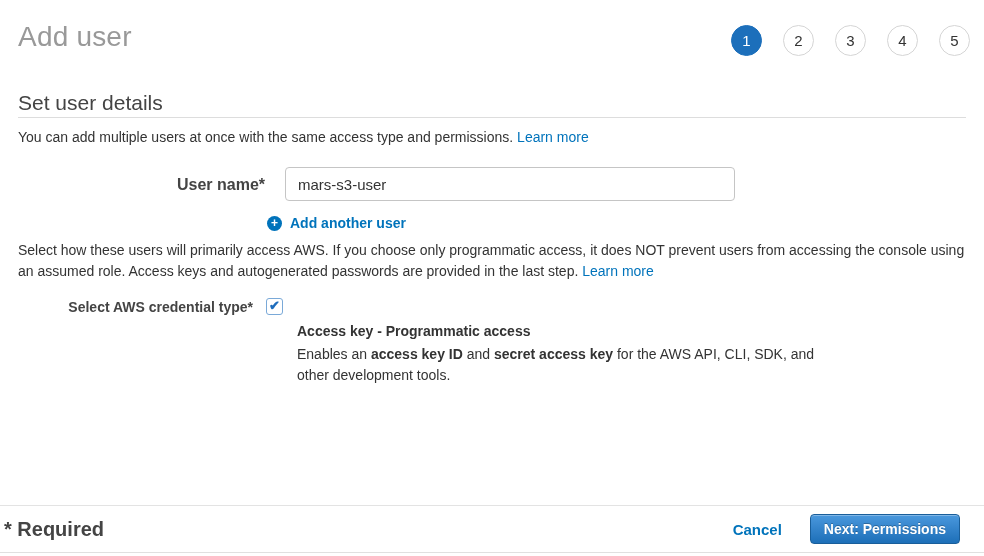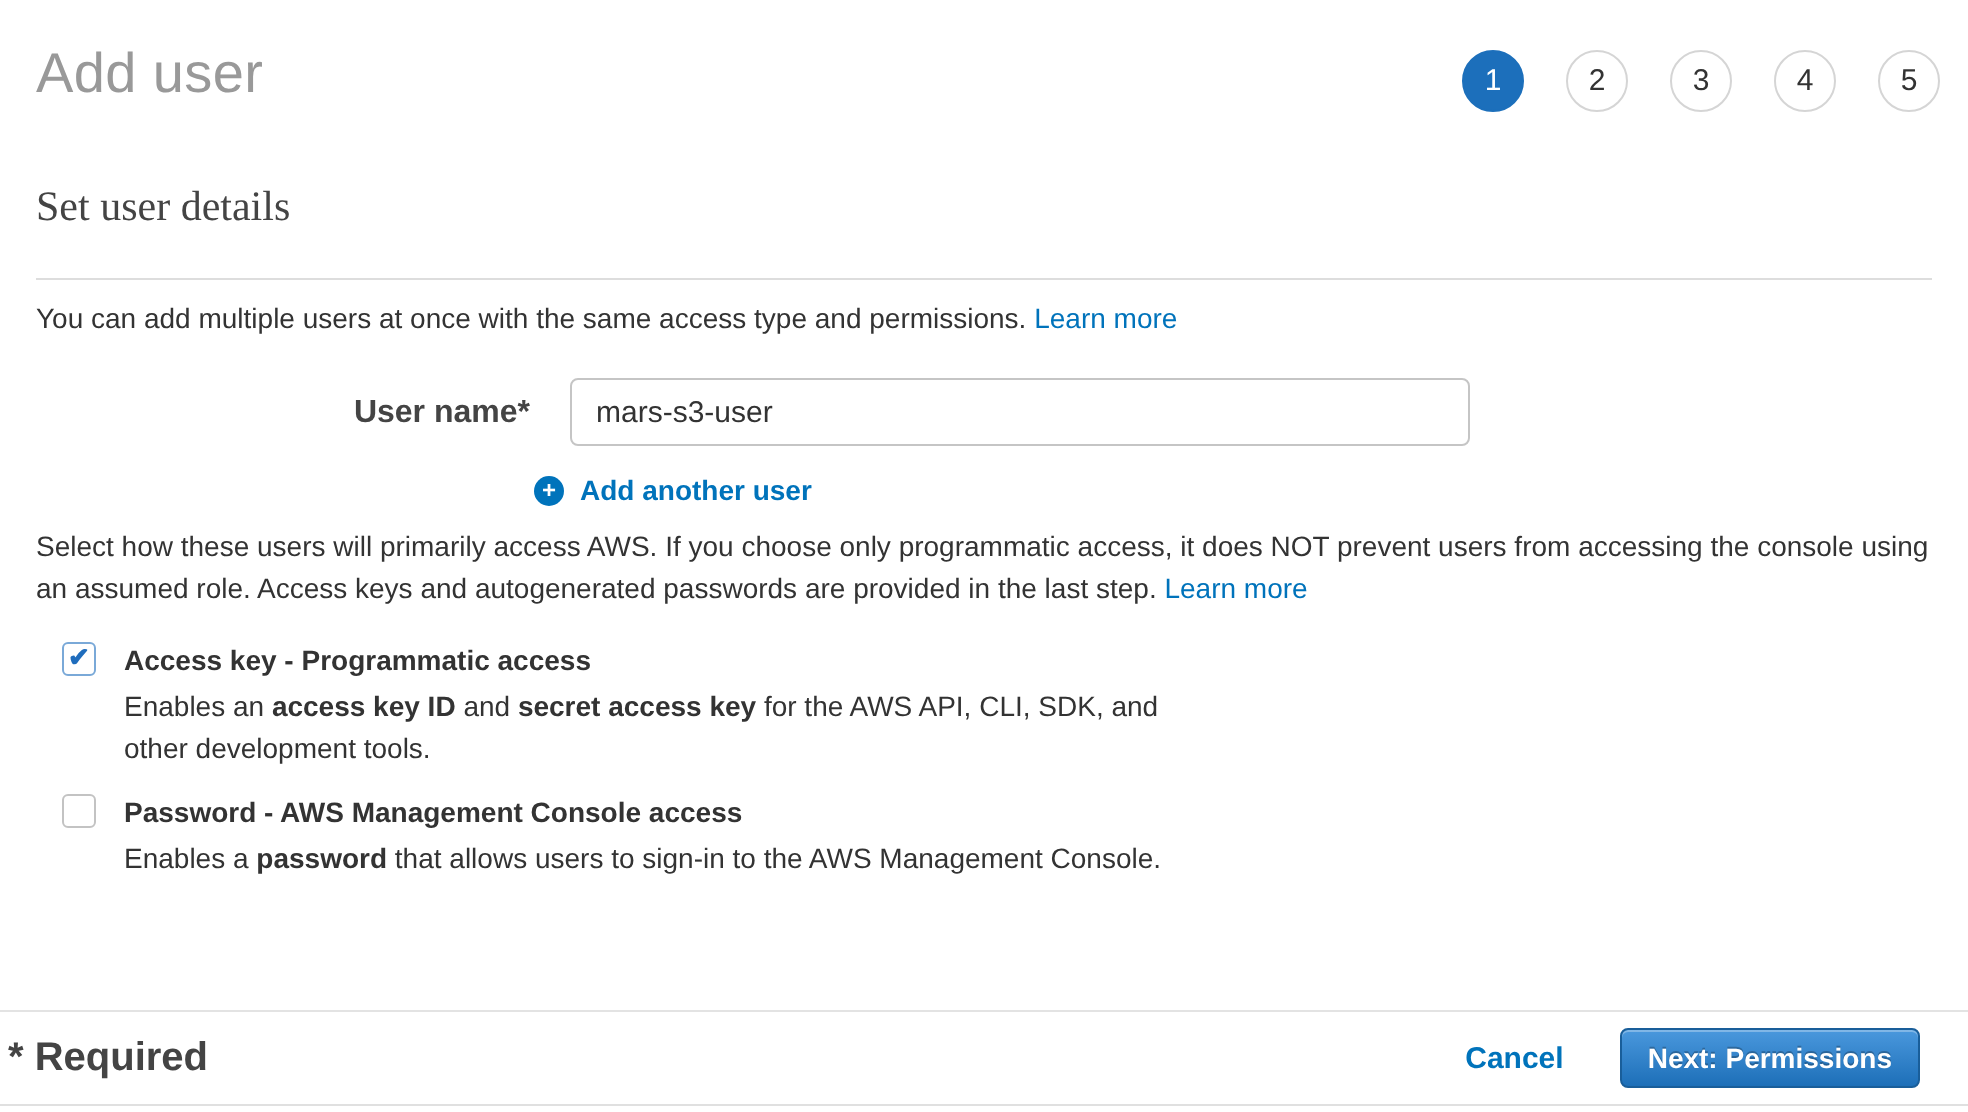--- a/index.html
+++ b/index.html
@@ -51,23 +51,22 @@
     background: var(--step-active-blue, #1c6fbb);
     border-color: var(--step-active-blue, #1c6fbb);
     color: #fff;
   }
   
   .section { margin: 0 18px; }
   .section-heading {
     font-size: 21px;
     font-weight: 400;
     color: var(--heading-gray, #444);
-    padding-bottom: 23px;
+    padding-bottom: 2px;
     border-bottom: 1px solid var(--divider-gray, #ddd);
-    font-family: Liberation Serif, serif;
   }
   .section-1 .section-heading { margin-top: 33px; }
   .section-2 .section-heading { margin-top: 49px; margin-right: -4px; }
   .section-desc {
     font-size: 14px;
     line-height: 21px;
     margin-top: 9px;
     color: var(--text-dark, #333);
   }
   .section-2 .section-desc { margin-right: -10px; }
@@ -150,21 +149,21 @@
   .checkbox.checked::after {
     content: "✔";
     position: absolute;
     left: 2px;
     top: -1px;
     font-size: 13px;
     font-weight: bold;
     color: var(--checkbox-check, #1f6dbd);
   }
   .option-body { margin-left: 14px; max-width: 534px; font-size: 14px; }
-  .option-title { font-weight: bold; color: var(--text-dark, #333); padding-top: 1px; }
+  .option-title { font-weight: bold; color: var(--text-dark, #333); padding-top: 1px; margin-top: 24px; }
   .option-desc { margin-top: 5px; line-height: 21px; color: var(--text-dark, #333); }
   .cred-options { display: flex; flex-direction: column; }
   
   .footer {
     position: absolute;
     top: 505px;
     left: 0;
     right: 0;
     height: 48px;
     border-top: 1px solid #e3e3e3;
@@ -226,37 +225,31 @@
     <a class="add-user-link">
       <span class="plus-icon">+</span>
       <span>Add another user</span>
     </a>
   </div>
 
   <div class="section section-2">
     <p class="section-desc"><span>Select how these users will primarily access AWS. If you choose only programmatic access, it does NOT prevent users from accessing the console using an assumed role. Access keys and autogenerated passwords are provided in the last step. </span><a class="link">Learn more</a></p>
 
     <div class="cred-row">
+      <div class="cred-label">Select AWS credential type*</div>
       <div class="cred-options">
 
         <div class="option">
           <span class="checkbox checked"></span>
           <div class="option-body">
             <div class="option-title">Access key - Programmatic access</div>
             <p class="option-desc"><span>Enables an </span><b>access key ID</b><span> and </span><b>secret access key</b><span> for the AWS API, CLI, SDK, and other development tools.</span></p>
           </div>
         </div>
 
-        <div class="option">
-          <span class="checkbox"></span>
-          <div class="option-body">
-            <div class="option-title">Password - AWS Management Console access</div>
-            <p class="option-desc"><span>Enables a </span><b>password</b><span> that allows users to sign-in to the AWS Management Console.</span></p>
-          </div>
-        </div>
 
       </div>
     </div>
   </div>
 
   <div class="footer">
     <span class="required-note">* Required</span>
     <div class="footer-actions">
       <a class="cancel-link">Cancel</a>
       <button class="next-btn">Next: Permissions</button>

